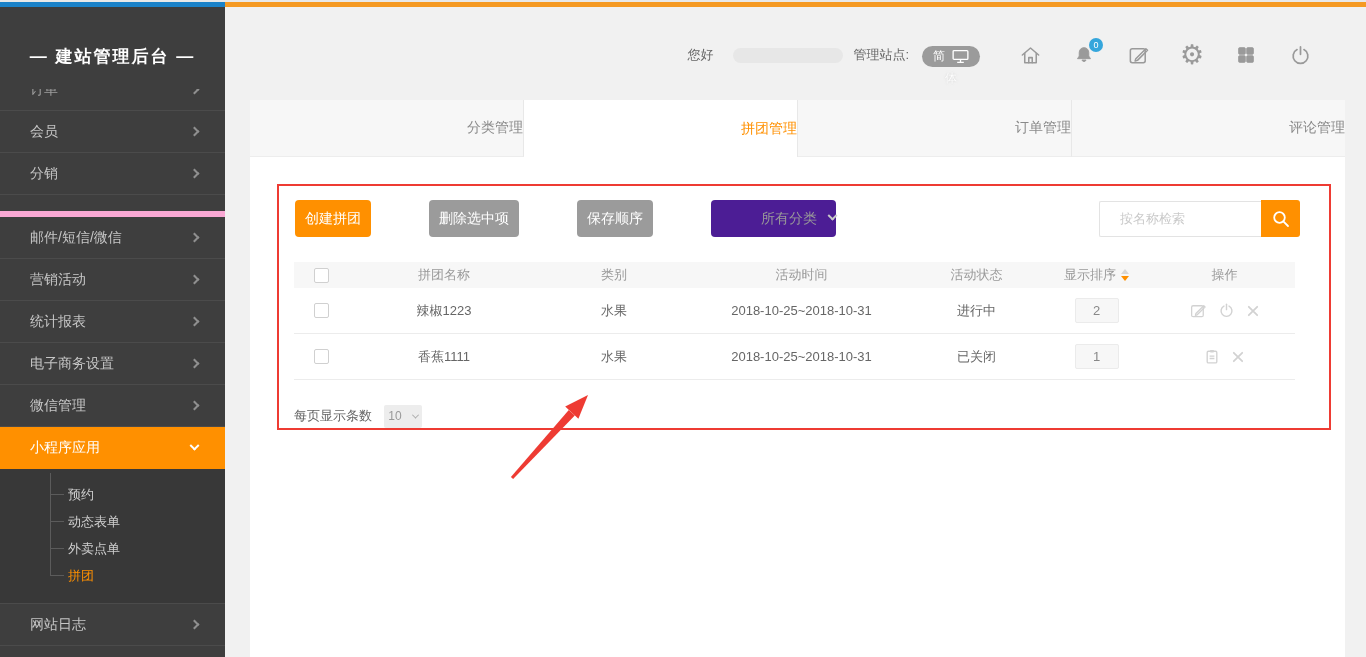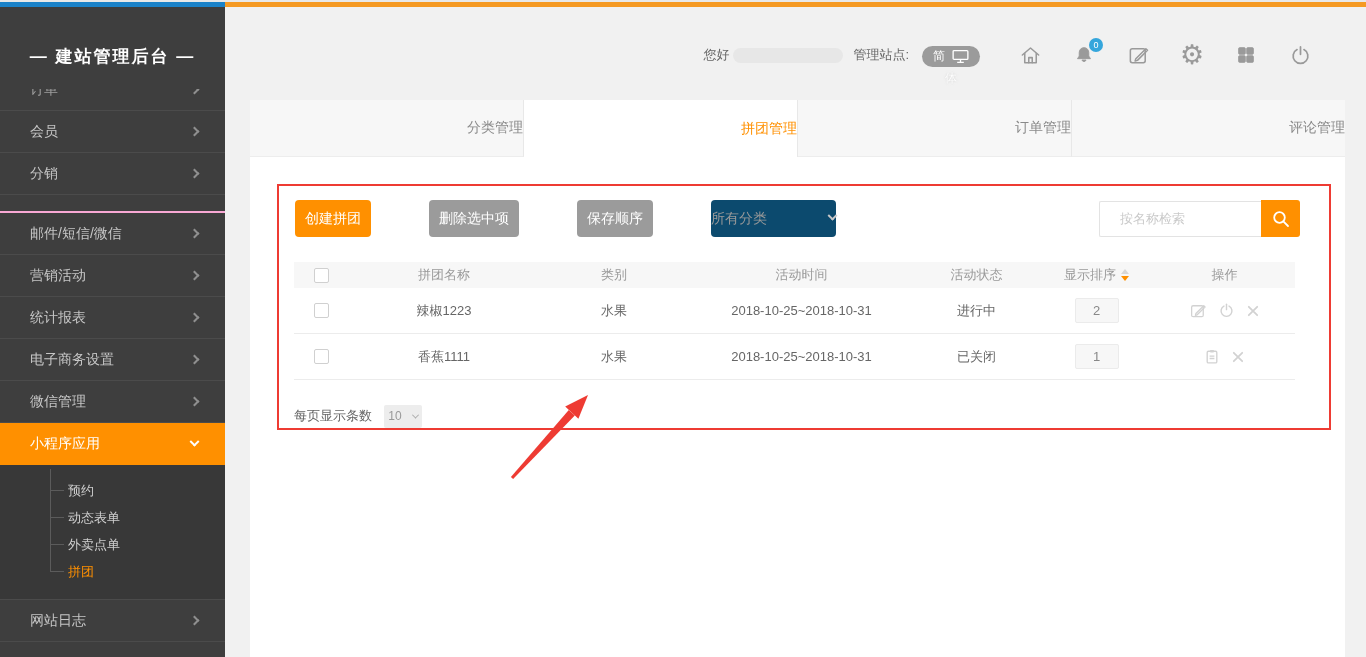--- a/index.html
+++ b/index.html
@@ -11,36 +11,36 @@
   .topstrip .seg-blue { position:absolute; left:0; top:2px; width:225px; height:5px; background:#1b82c8; }
   .topstrip .seg-orange { position:absolute; left:225px; top:2px; width:1141px; height:5px; background:#f59a23; }
 
   
   .sidebar { position:absolute; left:0; top:7px; width:225px; height:650px; background:#3e3e3e; overflow:hidden; z-index:2; }
   .sb-title { margin-top:38px; text-align:center; color:#fff; font-size:17px; font-weight:bold; letter-spacing:2px; }
   .menu { position:absolute; top:82px; left:0; right:0; bottom:0; overflow:hidden; }
   .menu-item { height:42px; display:flex; align-items:center; justify-content:space-between;
                padding:0 27px 0 30px; border-bottom:1px solid #4b4b4b; font-size:14px; color:#c6c6c6; cursor:pointer; }
   .menu-item.clipped { margin-top:-20px; color:#9f9f9f; }
-  .group-mid { margin-top:16px; border-top:2px solid #f9a8d4; }
+  .group-mid { margin-top:16px; border-top:6px solid #f9a8d4; }
   .chev { display:inline-block; width:7px; height:7px; border-top:2px solid #8f8f8f; border-right:2px solid #8f8f8f; transform:rotate(45deg); }
   .menu-item.active { background:#ff9000; color:#fff; border-bottom:none; }
   .menu-item.active .chev { border-color:#fff; transform:rotate(135deg) translate(-2px,2px); }
   .submenu { position:relative; background:#383838; padding:12px 0 14px 0; border-bottom:1px solid #4b4b4b; }
   .tree-line { position:absolute; left:50px; top:4px; width:1px; height:102px; background:#5b5b5b; }
   .submenu-item { position:relative; height:27px; line-height:27px; padding-left:68px; font-size:13px; color:#cfcfcf; cursor:pointer; }
   .submenu-item::before { content:""; position:absolute; left:50px; top:13px; width:14px; border-top:1px solid #5b5b5b; }
   .submenu-item.active { color:#ff9000; }
 
   
   .main { position:absolute; left:225px; top:7px; width:1141px; height:650px; background:#f1f1f1; }
 
   
   .topbar { position:absolute; top:31px; right:54px; height:34px; display:flex; align-items:center; }
-  .greeting { font-size:13px; color:#666; margin-right:4px; }
+  .greeting { font-size:13px; color:#666; margin-right:20px; }
   .blur-blob { width:110px; height:15px; border-radius:8px; background:#e7e7e7; margin-right:10px; }
   .site-label { font-size:13px; color:#666; margin-right:13px; }
   .lang-col { display:flex; flex-direction:column; align-items:center; margin-right:38px; margin-top:22px; }
   .lang-pill { width:58px; height:21px; border-radius:11px; background:#9b9b9b; display:flex; align-items:center; justify-content:center; gap:7px; cursor:pointer; }
   .lang-pill .zh { color:#fff; font-size:12px; }
   .lang-wrap { color:#fdfdfd; font-size:12px; margin-top:3px; text-shadow:0 0 2px rgba(180,180,180,.6); }
   .icon-row { display:flex; align-items:center; gap:30px; }
   .tb-icon { position:relative; width:24px; height:24px; display:flex; align-items:center; justify-content:center; cursor:pointer; }
   .tb-icon svg { stroke:#9a9a9a; }
   .gear-glyph { font-size:27px; color:#9a9a9a; line-height:24px; font-family:"DejaVu Sans",sans-serif; }
@@ -55,21 +55,21 @@
   .tab.active { background:#fff; color:#ff9000; border-bottom:none; }
 
   
   .content { position:absolute; left:25px; top:150px; width:1095px; height:500px; background:#fff; }
 
   
   .toolbar { position:absolute; left:45px; right:45px; top:43px; height:37px; display:flex; align-items:center;gap:41px; }
   .btn { height:37px; line-height:37px; padding:0 10px; border-radius:4px; font-size:14px; color:#fff; cursor:pointer; white-space:nowrap; }
   .btn-orange { background:#ff9000; margin-right:17px; }
   .btn-gray { background:#9b9b9b; margin-right:17px; }
-  .dropdown { width:125px; height:37px; background:#0c4a6e; border-radius:4px; display:flex; align-items:center; justify-content:space-between;
+  .dropdown { width:125px; height:37px; background:#4c1d95; border-radius:4px; display:flex; align-items:center; justify-content:flex-end;
               gap:12px; font-size:14px; color:#999; cursor:pointer; }
   .dd-chev { display:inline-block; width:7px; height:7px; border-right:2px solid #c9c9c9; border-bottom:2px solid #c9c9c9; transform:rotate(45deg) translate(-2px,-2px); }
   .toolbar-spacer { flex:1; }
   .search-wrap { display:flex; align-items:center; }
   .search-input { width:162px; height:36px; border:1px solid #e3e3e3; border-right:none; border-radius:2px 0 0 2px;
                   padding:0 20px; font-size:13px; color:#666; outline:none; font-family:inherit; }
   .search-input::placeholder { color:#c9c9c9; }
   .search-btn { width:39px; height:37px; background:#ff9000; border:none; border-radius:0 3px 3px 0; display:flex;
                 align-items:center; justify-content:center; cursor:pointer; }
 

